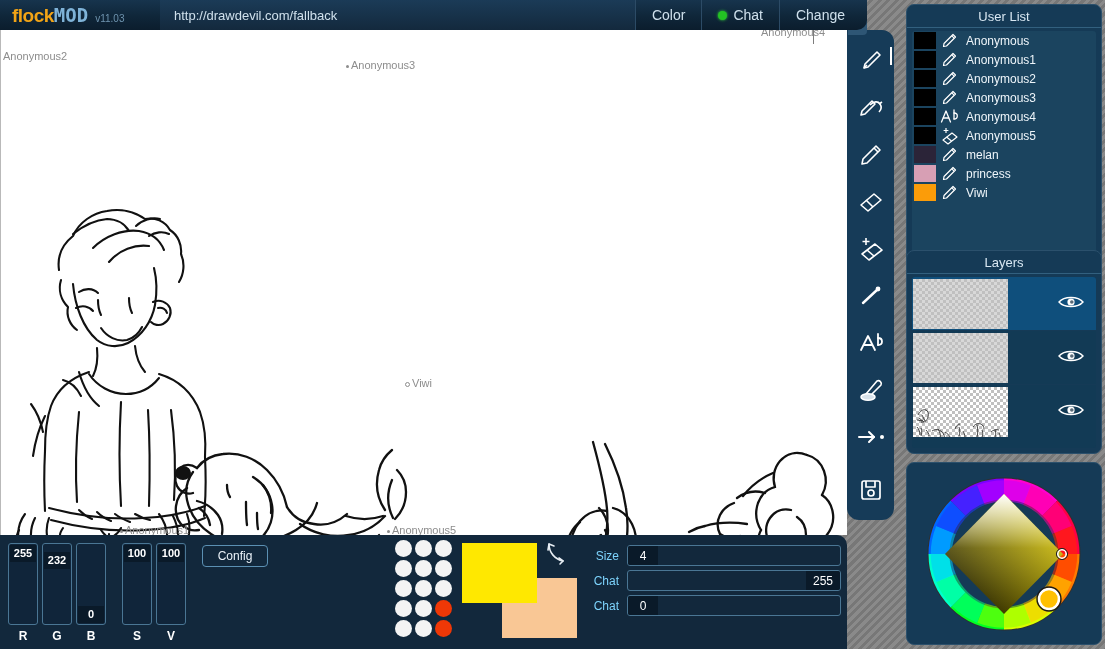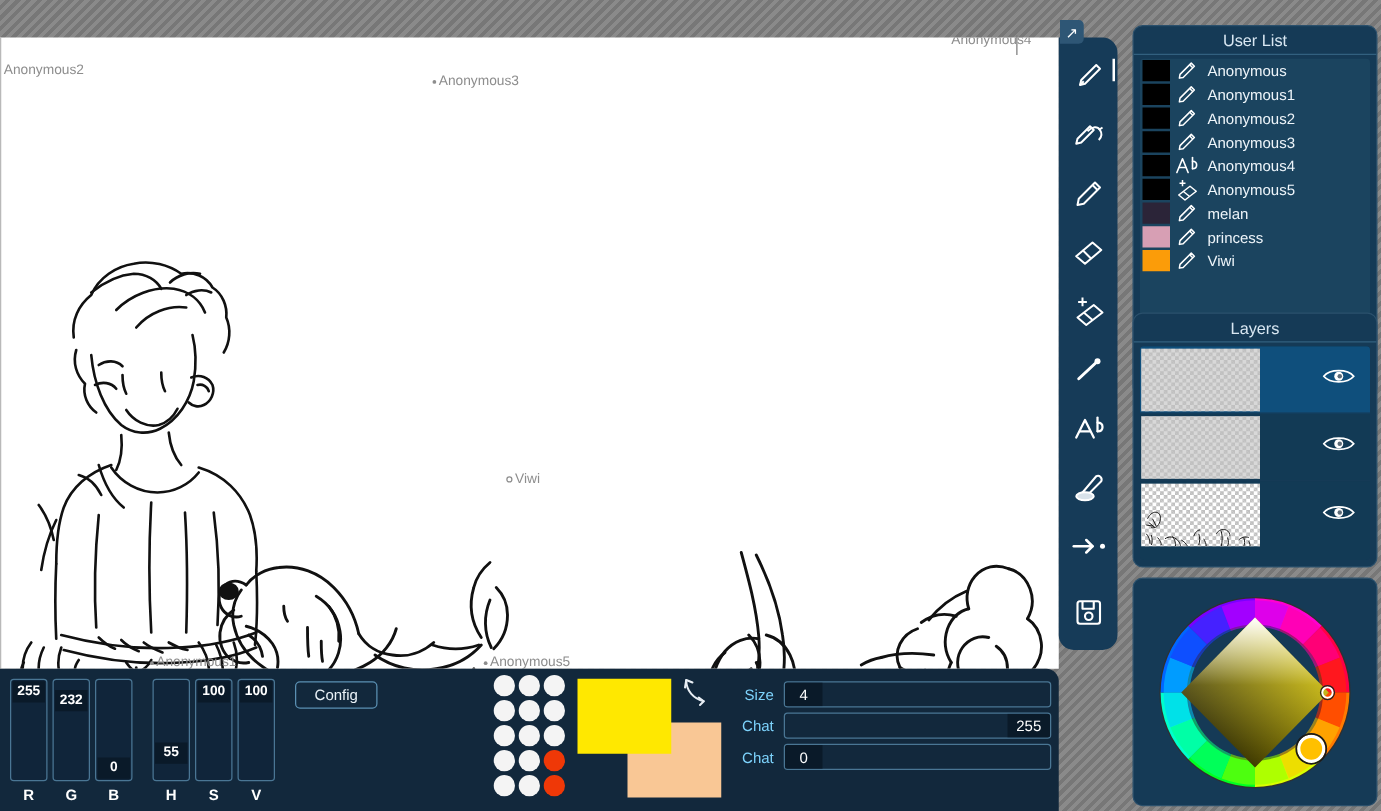--- a/index.html
+++ b/index.html
@@ -250,21 +250,21 @@
   .chip-left { left: 0; }
   .chip-right { right: 0; }
 
   
   .panel {
     position: absolute;
     background: #153a56;
     border-radius: 8px;
     border: 1px solid #2b506c;
   }
-  #userlist-panel { left: 906px; top: 20px; width: 196px; height: 298px; }
+  #userlist-panel { left: 906px; top: 4px; width: 196px; height: 298px; }
   #layers-panel  { left: 906px; top: 250px; width: 196px; height: 204px; }
   #wheel-panel   { left: 906px; top: 462px; width: 196px; height: 183px; }
 
   .panel-head {
     height: 23px;
     display: flex; align-items: center; justify-content: center;
     color: #d8e7f2; font-size: 13px;
     border-bottom: 1px solid #32607f;
   }
   .panel-body {
@@ -325,20 +325,40 @@
     display: flex; align-items: center; justify-content: center;
   }
 </style>
 </head>
 <body>
 
 <div id="app">
 
   <div id="mainwin">
 
+    <div id="header">
+      <div id="logo">
+        <span class="logo-flock">flock</span>
+          <span class="logo-mod">MOD</span>
+        <span class="logo-ver">v11.03</span>
+      </div>
+      <div id="urlbar">
+        <span>http://drawdevil.com/fallback</span>
+      </div>
+      <div class="hdr-btn">
+        <span>Color</span>
+      </div>
+      <div class="hdr-btn">
+        <span class="dot-green"></span>
+        <span>Chat</span>
+      </div>
+      <div class="hdr-btn">
+        <span>Change</span>
+      </div>
+    </div>
     <div id="expand-btn">↗</div>
 
     <div id="canvas-wrap">
       <svg id="canvas-svg" width="847" height="505" viewBox="0 0 847 505">
         <g fill="none" stroke="#111111" stroke-width="2.1" stroke-linecap="round" stroke-linejoin="round">
 
           <path d="M58 240 c-2-14 4-26 14-34 c6-14 20-23 34-25 c14-3 28 1 38 8 c10-2 20 2 25 11 c8 5 12 15 11 24 c4 9 3 20-2 28"></path>
           <path d="M72 204 c10-8 22-14 34-15 c10 0 18 5 22 12"></path>
           <path d="M92 218 c12-12 30-19 46-17 c12 2 21 9 25 19"></path>
           <path d="M108 232 c10-12 26-18 40-16"></path>
@@ -574,26 +594,20 @@
           </div>
           <div class="slider-name">G</div>
         </div>
         <div class="slider-col">
           <div class="slider-track">
             <div class="slider-val" style="bottom:1px;">0</div>
           </div>
           <div class="slider-name">B</div>
         </div>
         <div class="col-gap"></div>
-        <div class="slider-col">
-          <div class="slider-track">
-            <div class="slider-val" style="bottom:13px;">55</div>
-          </div>
-          <div class="slider-name">H</div>
-        </div>
         <div class="slider-col">
           <div class="slider-track">
             <div class="slider-val" style="top:1px;">100</div>
           </div>
           <div class="slider-name">S</div>
         </div>
         <div class="slider-col">
           <div class="slider-track">
             <div class="slider-val" style="top:1px;">100</div>
           </div>

